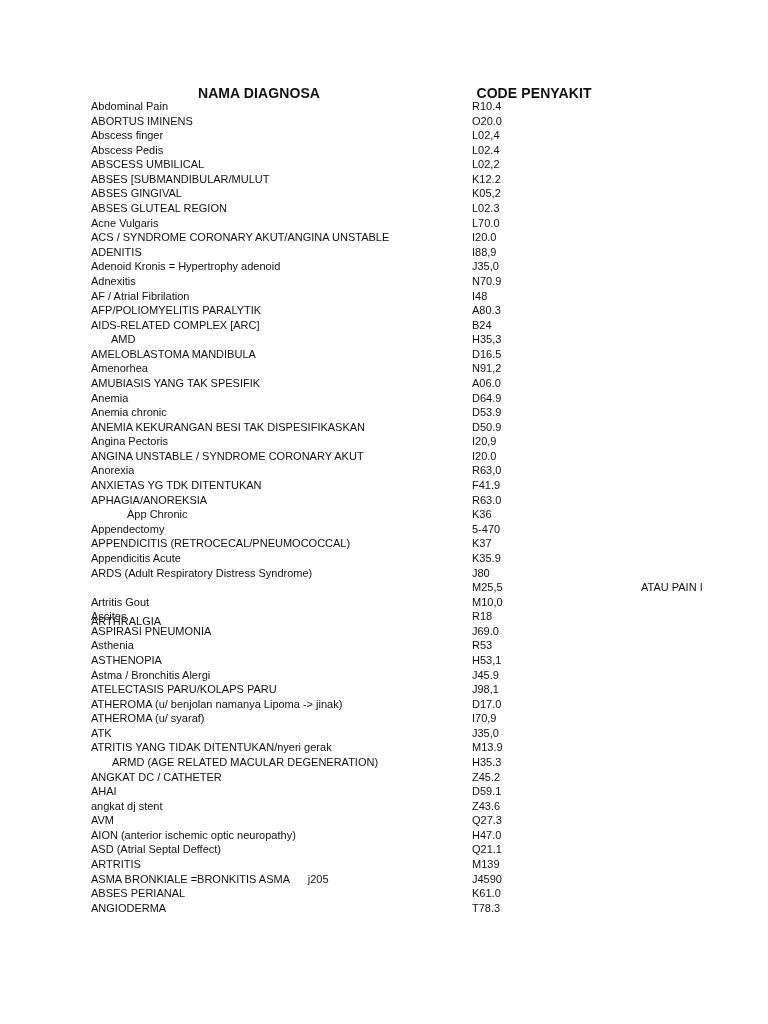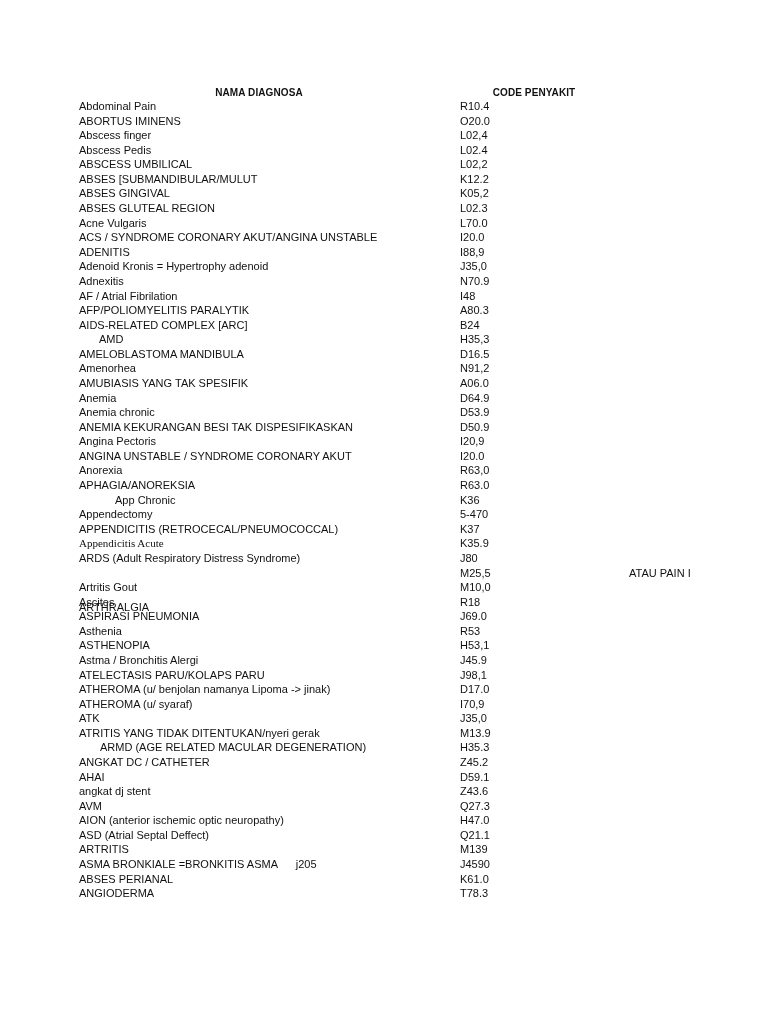--- a/index.html
+++ b/index.html
@@ -18,39 +18,39 @@
   .sheet {
     position: absolute;
     left: 0;
     top: 0;
     width: 768px;
     height: 1024px;
   }
   .hdr {
     position: absolute;
     top: 86px;
-    font-size: 10px;
+    font-size: 14px;
     font-weight: bold;
     line-height: 14px;
     white-space: nowrap;
     letter-spacing: 0.1px;
   }
   .hdr-name {
     left: 160px;
     width: 198px;
     text-align: center;
   }
   .hdr-code {
     left: 440px;
     width: 188px;
     text-align: center;
   }
   .rows {
     position: absolute;
-    left: 0;
+    left: 12px;
     top: 99px;
     width: 708px;
     padding-left: 8px;
   }
   .row {
     position: relative;
     height: 14.59px;
     font-size: 11px;
     line-height: 14.59px;
     white-space: nowrap;
@@ -174,37 +174,41 @@
       </div>
       <div class="row">
         <span class="cell-name" style="white-space: pre;">ANGINA UNSTABLE / SYNDROME CORONARY AKUT</span>
         <span class="cell-code">I20.0</span>
       </div>
       <div class="row">
         <span class="cell-name" style="white-space: pre; text-align: right;">Anorexia</span>
         <span class="cell-code">R63,0</span>
       </div>
       <div class="row">
+        <span class="cell-name" style="white-space: pre;">ANXIETAS YG TDK DITENTUKAN</span>
+        <span class="cell-code">F41.9</span>
+      </div>
+      <div class="row">
         <span class="cell-name" style="white-space: pre;">APHAGIA/ANOREKSIA</span>
         <span class="cell-code">R63.0</span>
       </div>
       <div class="row">
         <span class="cell-name" style="white-space: pre; margin-left: 36px;">App Chronic</span>
         <span class="cell-code">K36</span>
       </div>
       <div class="row">
         <span class="cell-name" style="white-space: pre;">Appendectomy</span>
         <span class="cell-code">5-470</span>
       </div>
       <div class="row">
         <span class="cell-name" style="white-space: pre;">APPENDICITIS (RETROCECAL/PNEUMOCOCCAL)</span>
         <span class="cell-code">K37</span>
       </div>
       <div class="row">
-        <span class="cell-name" style="white-space: pre; font-family: Liberation Serif, serif;">Appendicitis Acute</span>
+        <span class="cell-name" style="white-space: pre;">Appendicitis Acute</span>
         <span class="cell-code">K35.9</span>
       </div>
       <div class="row">
         <span class="cell-name" style="white-space: pre;">ARDS (Adult Respiratory Distress Syndrome)</span>
         <span class="cell-code">J80</span>
       </div>
       <div class="row">
         <span class="cell-name" style="white-space: pre; margin-top: 34px;">ARTHRALGIA</span>
         <span class="cell-code">M25,5</span>
         <span class="cell-note">ATAU PAIN I</span>

